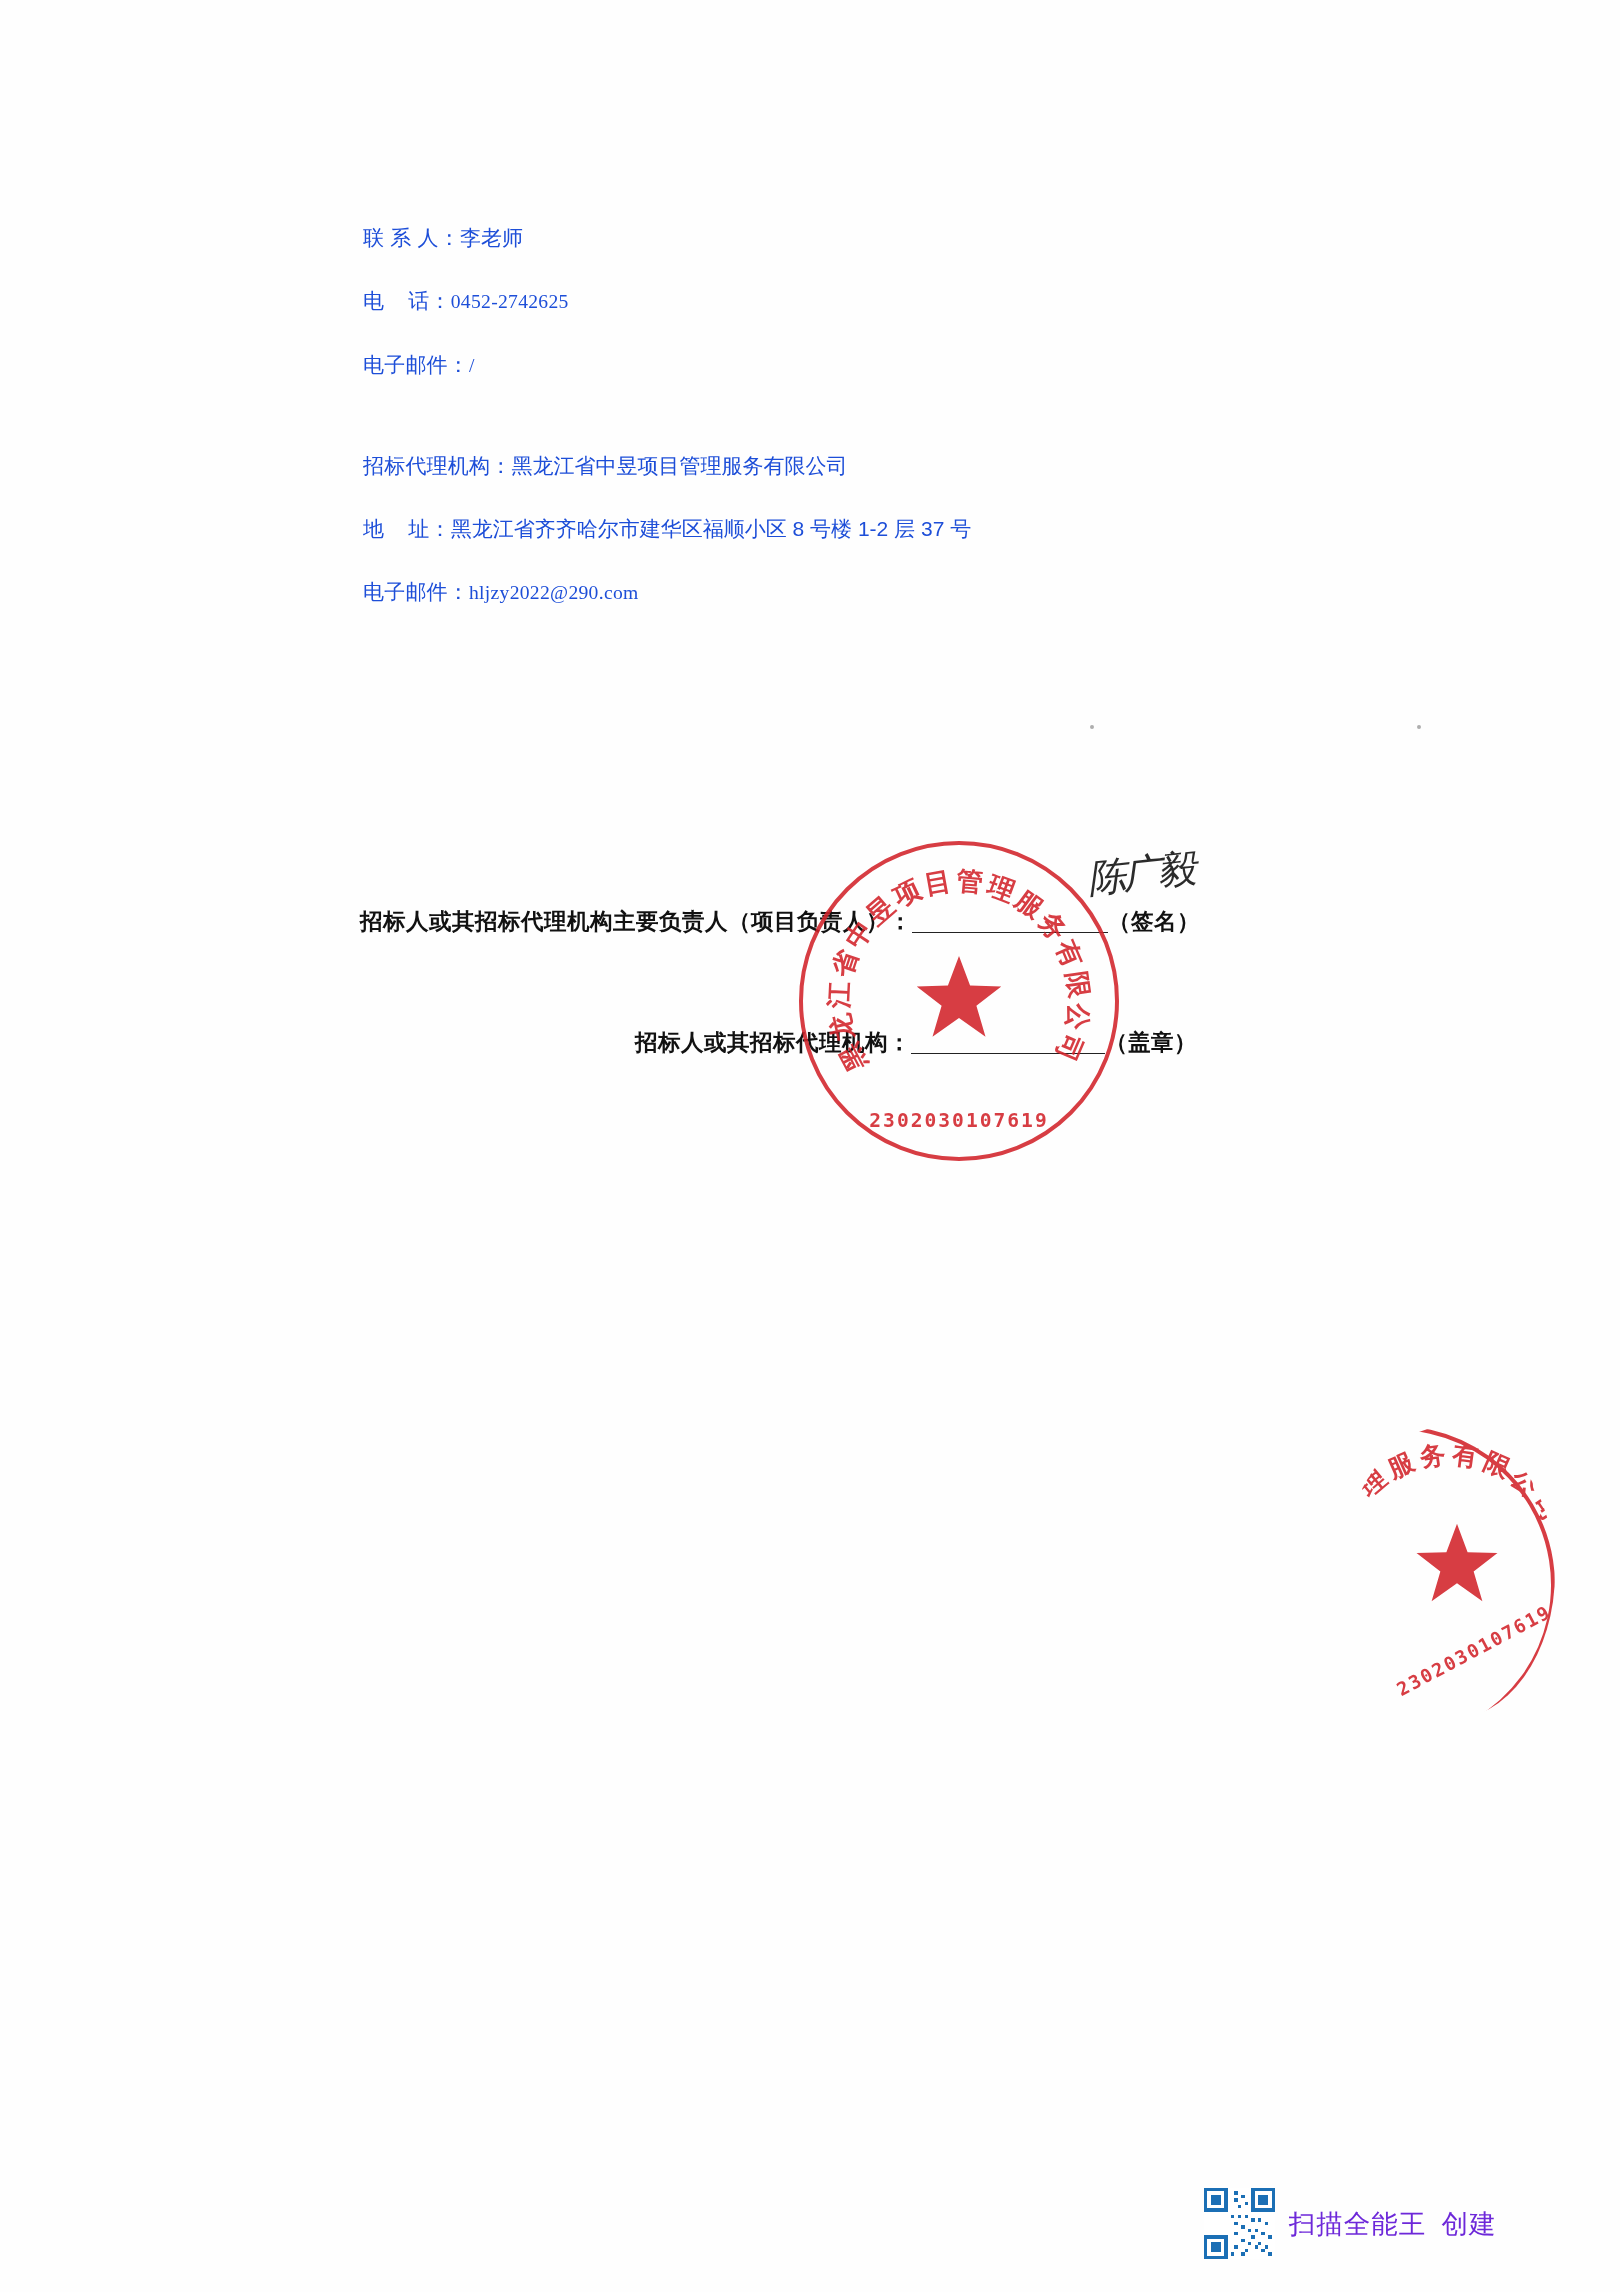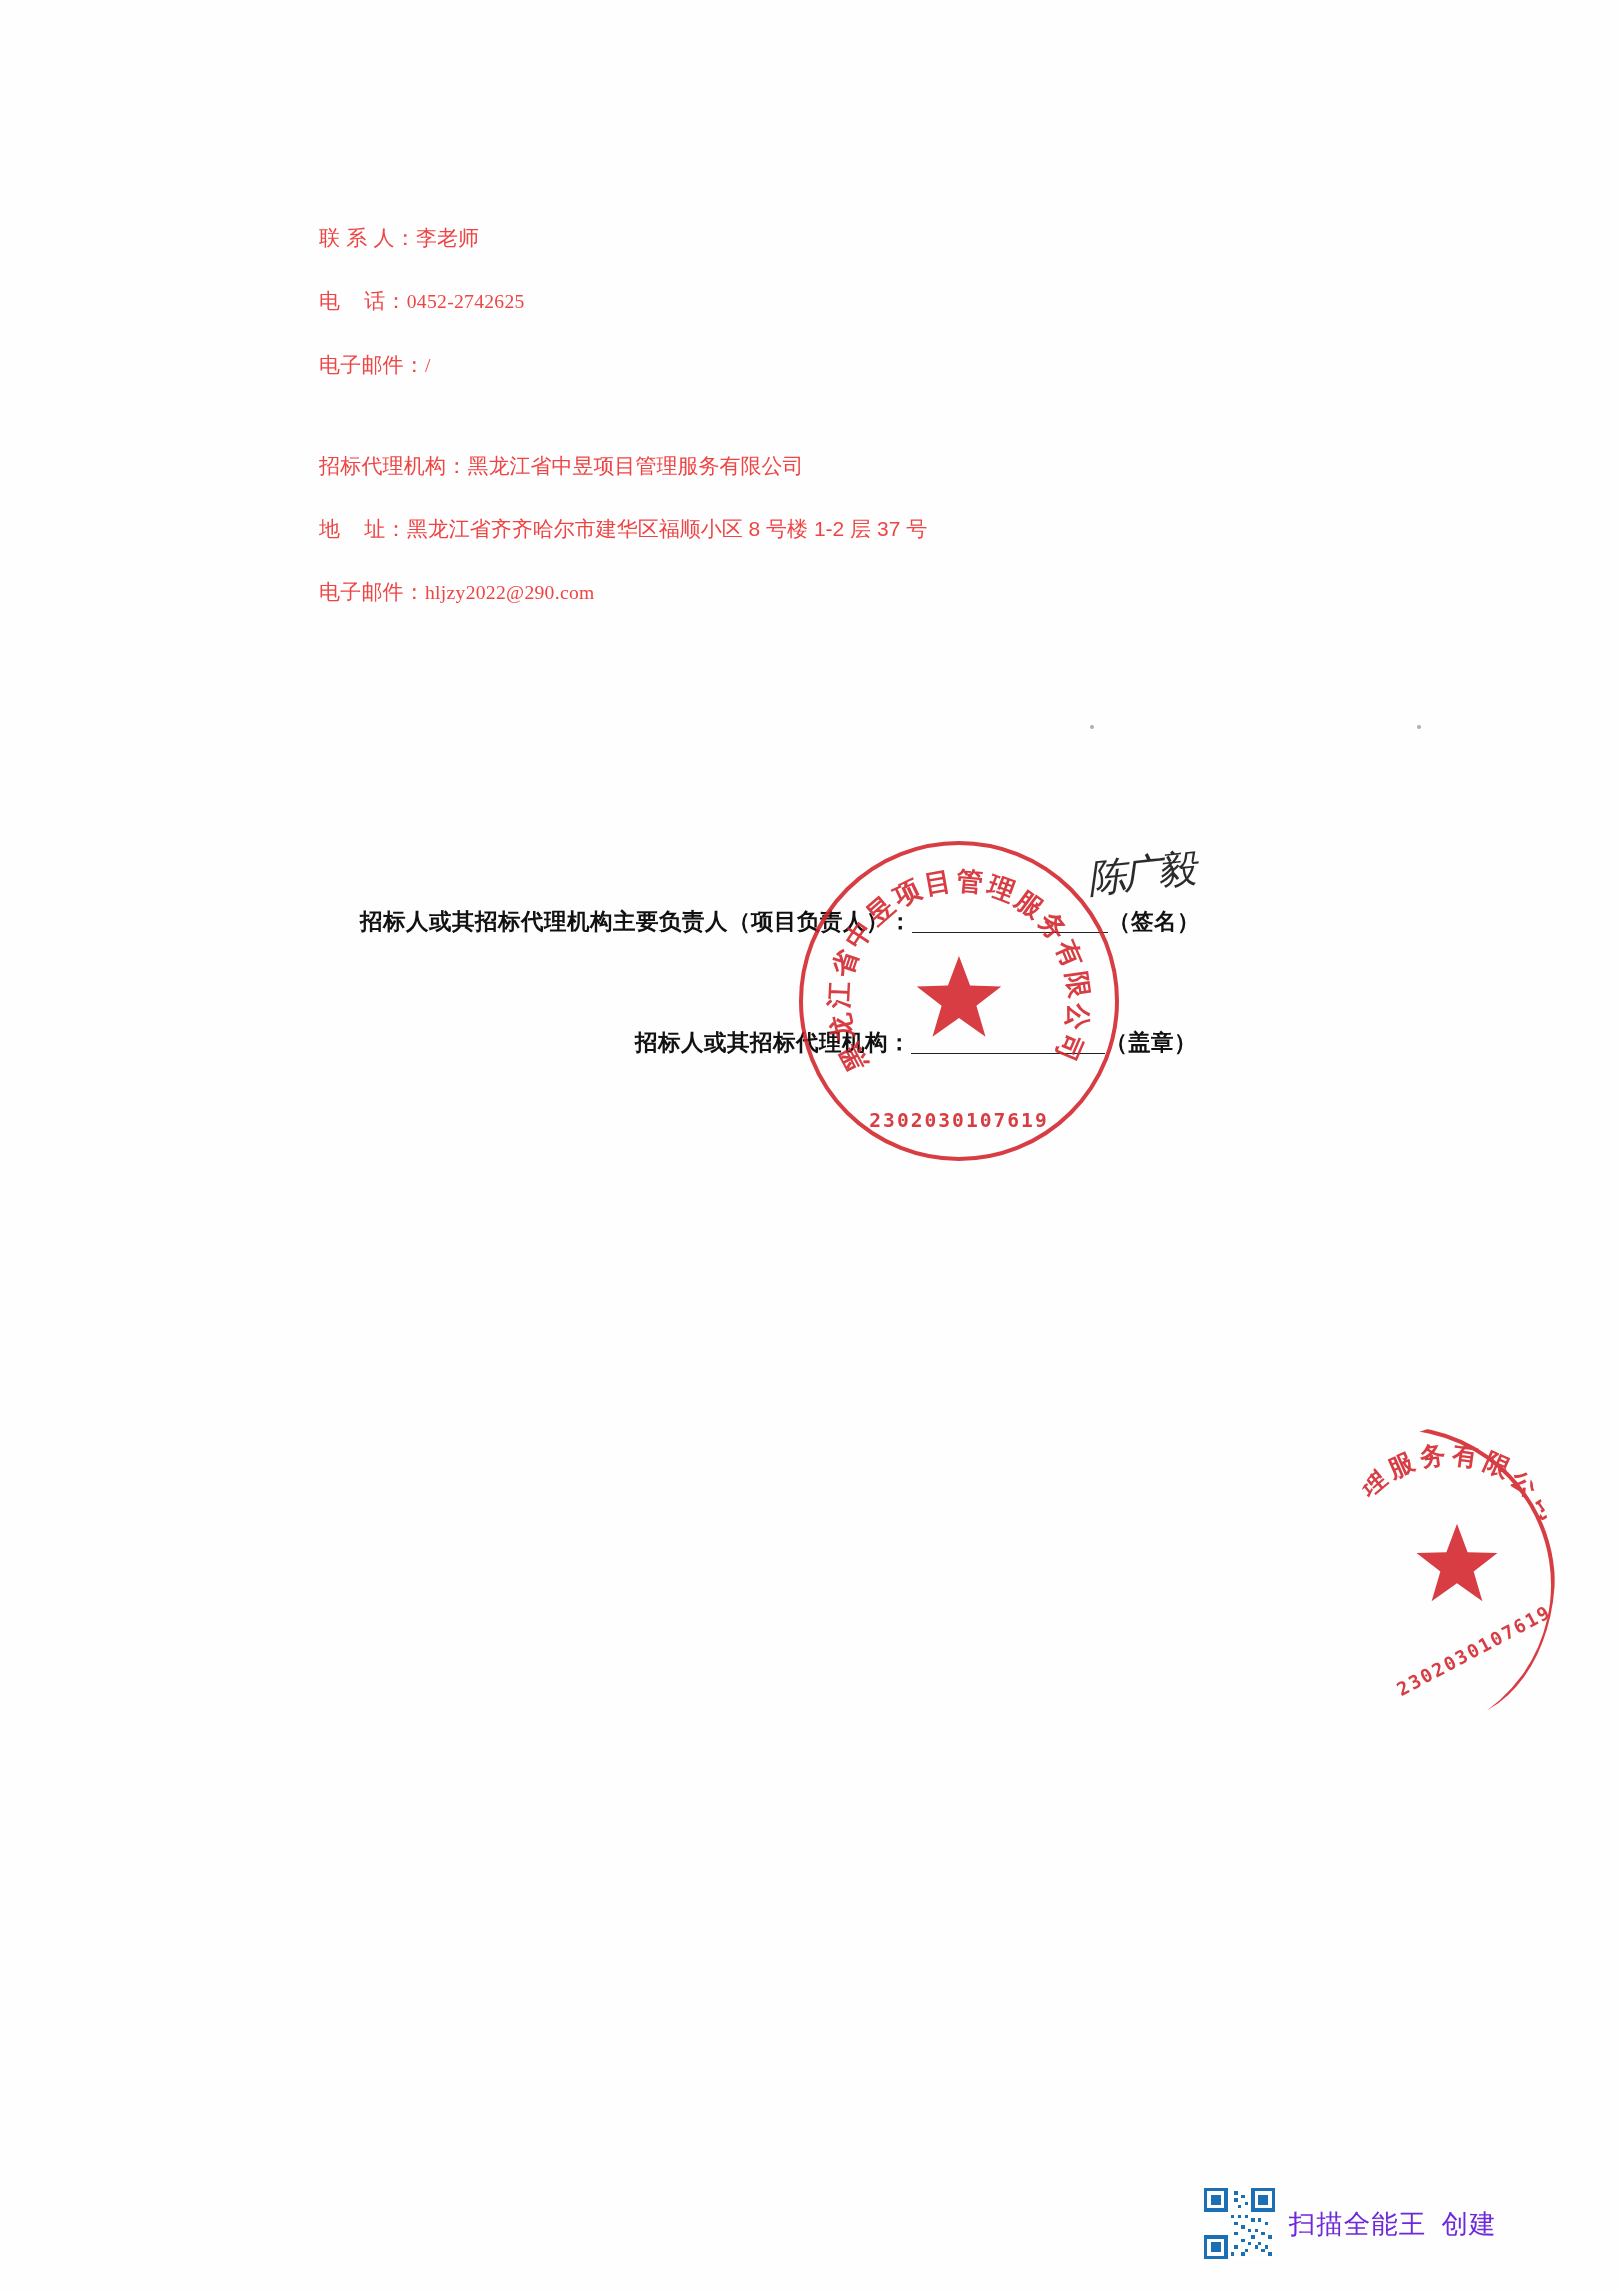--- a/index.html
+++ b/index.html
@@ -25,21 +25,22 @@
   .doc-text {
     position: absolute;
     left: 319px;
     top: 206px;
     width: 980px;
   }
   .line {
     font-size: 21px;
     line-height: 63px;
     white-space: pre;
-    color: #ef4444;
+    color: #1d4ed8;
+    margin-left: 44px;
   }
   .line .mono {
     font-family: Liberation Serif, serif;
     font-size: 19.6px;
     letter-spacing: 0.3px;
   }
   .gap-small { height: 37px; }
   .label-sp {
     letter-spacing: 0.2px;
   }

